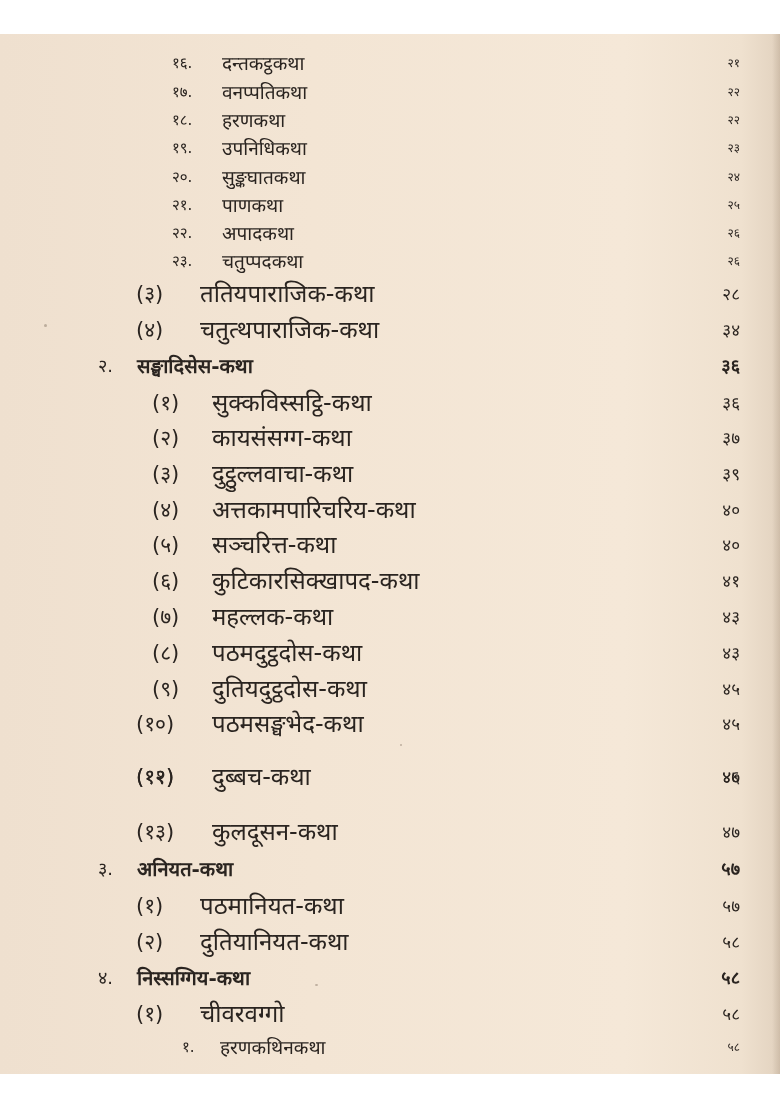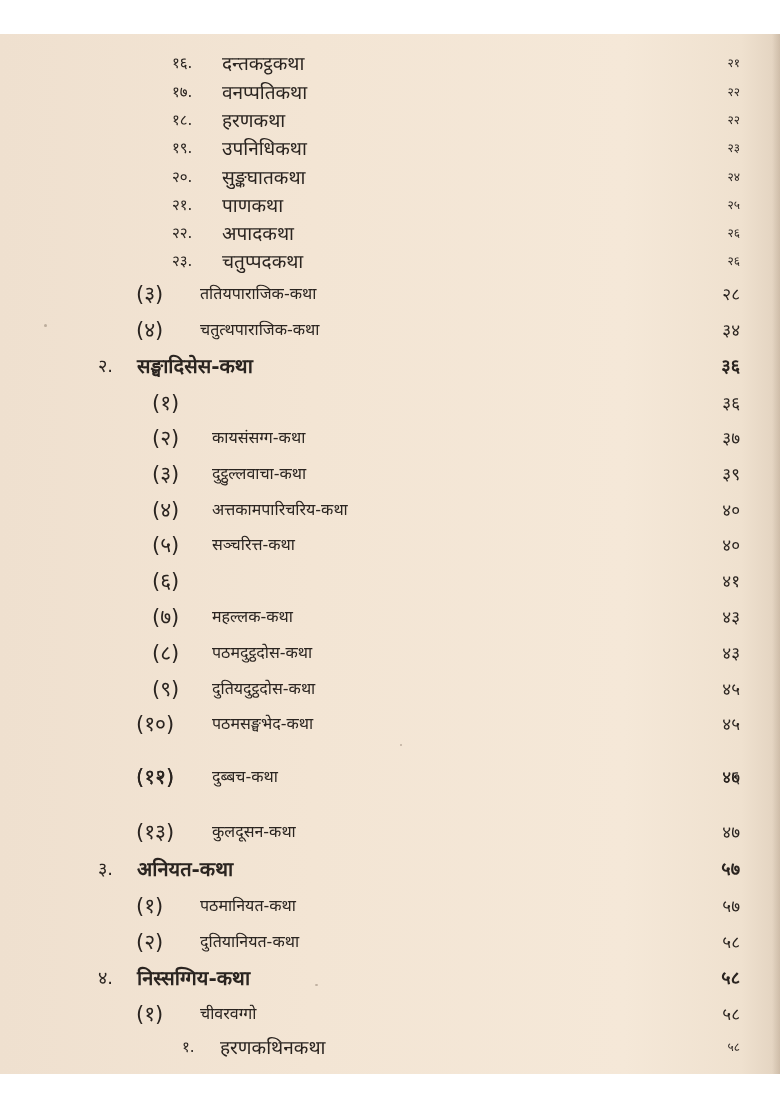--- a/index.html
+++ b/index.html
@@ -24,21 +24,21 @@
   }
   .num, .title, .page-no {
     position: absolute; top: 0; line-height: 30px; white-space: nowrap;
   }
   
   .lvl3 .num { left: 172px; font-size: 15px; }
   .lvl3 .title { left: 222px; font-size: 19px; }
   .lvl3 .page-no { right: 88px; font-size: 12px; }
   
   .lvl2 .num { font-size: 21px; }
-  .lvl2 .title { left: 212px; font-size: 16px; }
+  .lvl2 .title { left: 212px; font-size: 24px; }
   .lvl2 .page-no { right: 88px; font-size: 17px; margin-left: 28px; }
   .lvl2.indent-a .num { left: 136px; }
   .lvl2.indent-a .title { left: 200px; }
   .lvl2.indent-b .num { left: 152px; }
   .lvl2.indent-c .num { left: 136px; }
   
   .lvl1 .num { left: 98px; font-size: 18px; }
   .lvl1 .title { left: 137px; font-size: 20px; font-weight: bold; }
   .lvl1 .page-no { right: 88px; font-size: 18px; font-weight: bold; }
   .speck { position: absolute; background: #8a7a6a; border-radius: 50%; opacity: 0.5; }
@@ -101,20 +101,21 @@
   </div>
 
   <div class="row lvl1" style="top:317px">
     <span class="num">२.</span>
     <span class="title">सङ्घादिसेस-कथा</span>
     <span class="page-no">३६</span>
   </div>
 
   <div class="row lvl2 indent-b" style="top:354px">
     <span class="num">(१)</span>
+    <span class="title">सुक्कविस्सट्ठि-कथा</span>
     <span class="page-no">३६</span>
   </div>
   <div class="row lvl2 indent-b" style="top:389px">
     <span class="num">(२)</span>
     <span class="title">कायसंसग्ग-कथा</span>
     <span class="page-no">३७</span>
   </div>
   <div class="row lvl2 indent-b" style="top:425px">
     <span class="num">(३)</span>
     <span class="title">दुट्ठुल्लवाचा-कथा</span>
@@ -125,20 +126,21 @@
     <span class="title">अत्तकामपारिचरिय-कथा</span>
     <span class="page-no">४०</span>
   </div>
   <div class="row lvl2 indent-b" style="top:496px">
     <span class="num">(५)</span>
     <span class="title">सञ्चरित्त-कथा</span>
     <span class="page-no">४०</span>
   </div>
   <div class="row lvl2 indent-b" style="top:532px">
     <span class="num">(६)</span>
+    <span class="title">कुटिकारसिक्खापद-कथा</span>
     <span class="page-no">४१</span>
   </div>
   <div class="row lvl2 indent-b" style="top:568px">
     <span class="num">(७)</span>
     <span class="title">महल्लक-कथा</span>
     <span class="page-no">४३</span>
   </div>
   <div class="row lvl2 indent-b" style="top:604px">
     <span class="num">(८)</span>
     <span class="title">पठमदुट्ठदोस-कथा</span>

